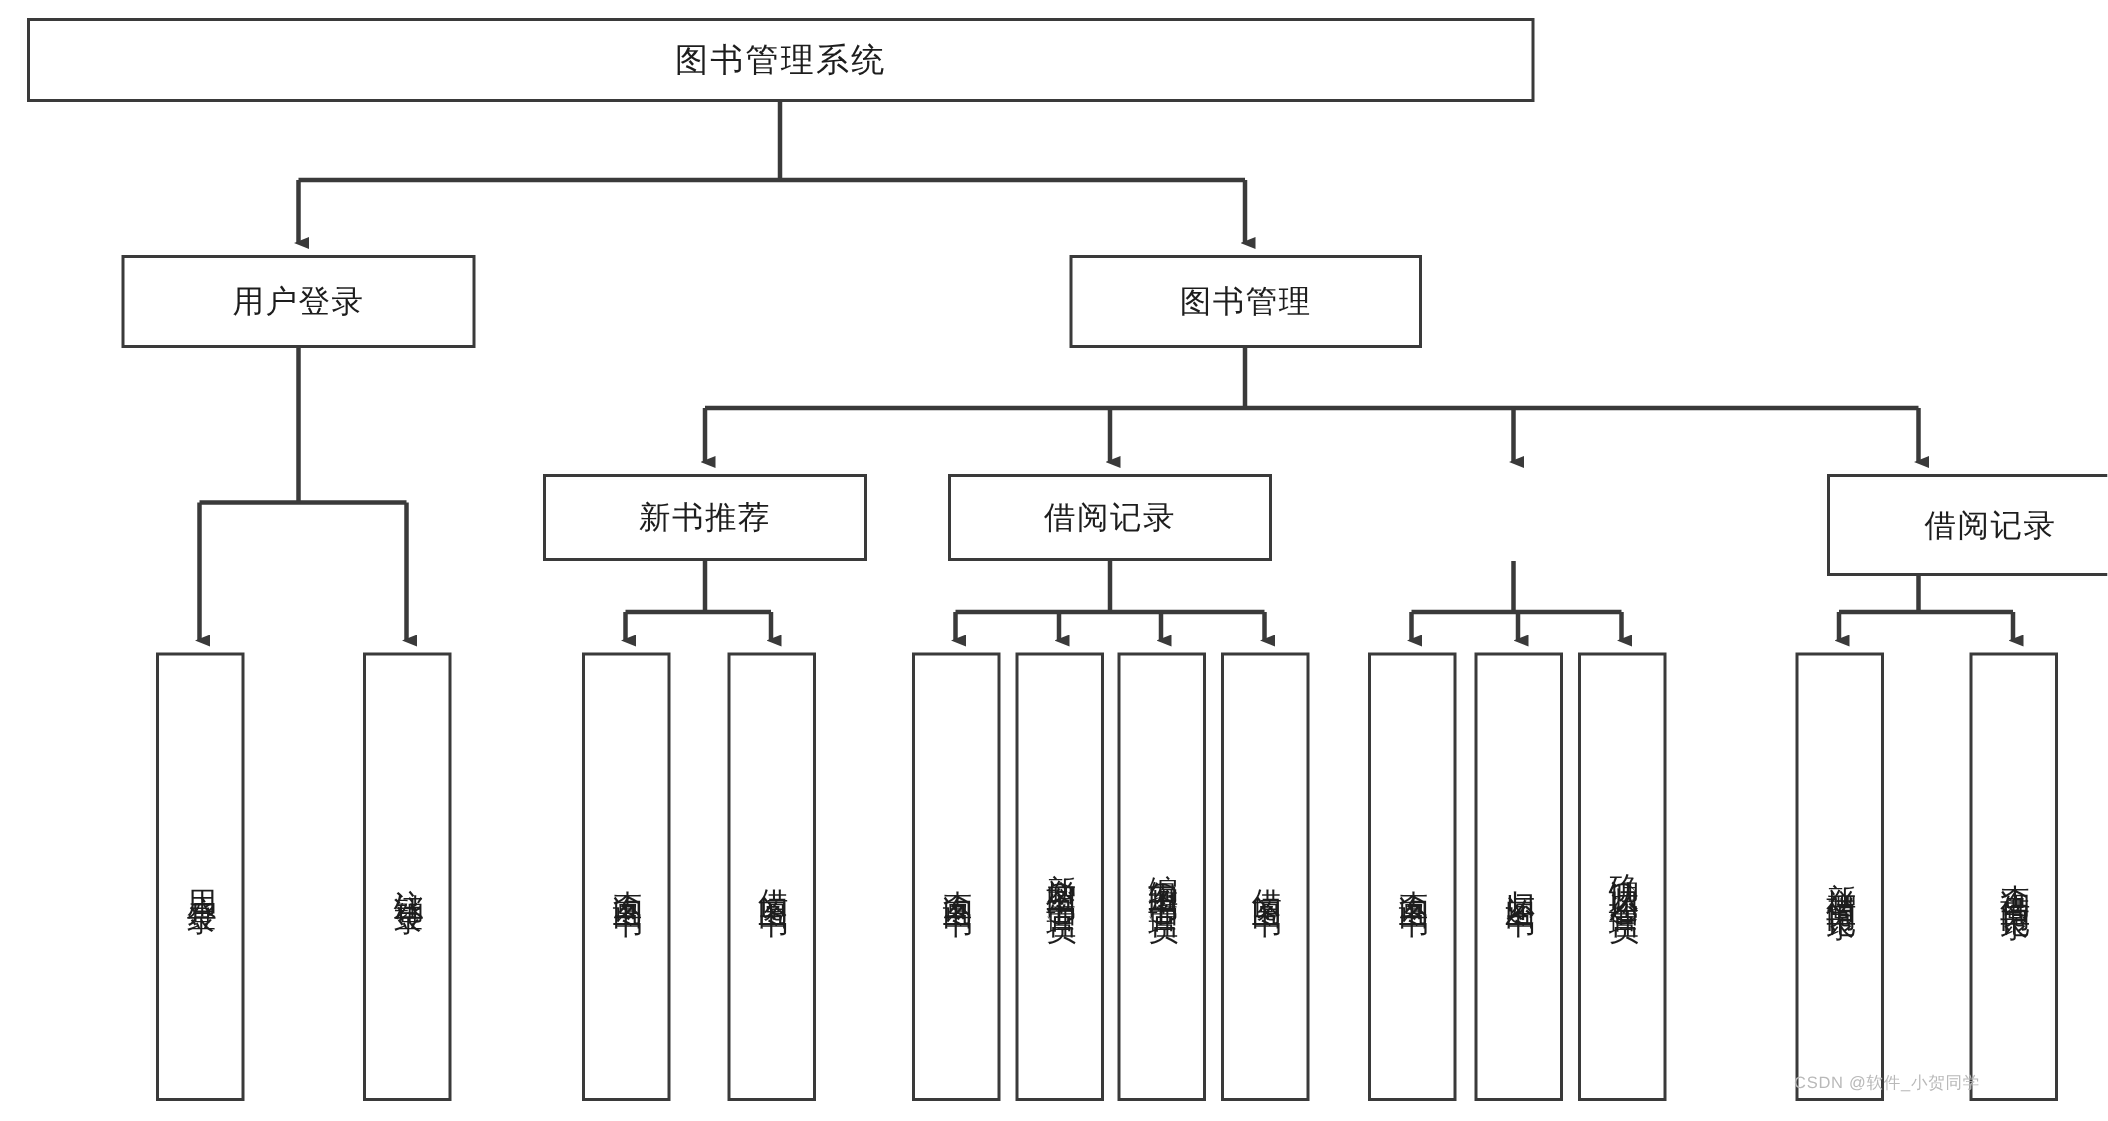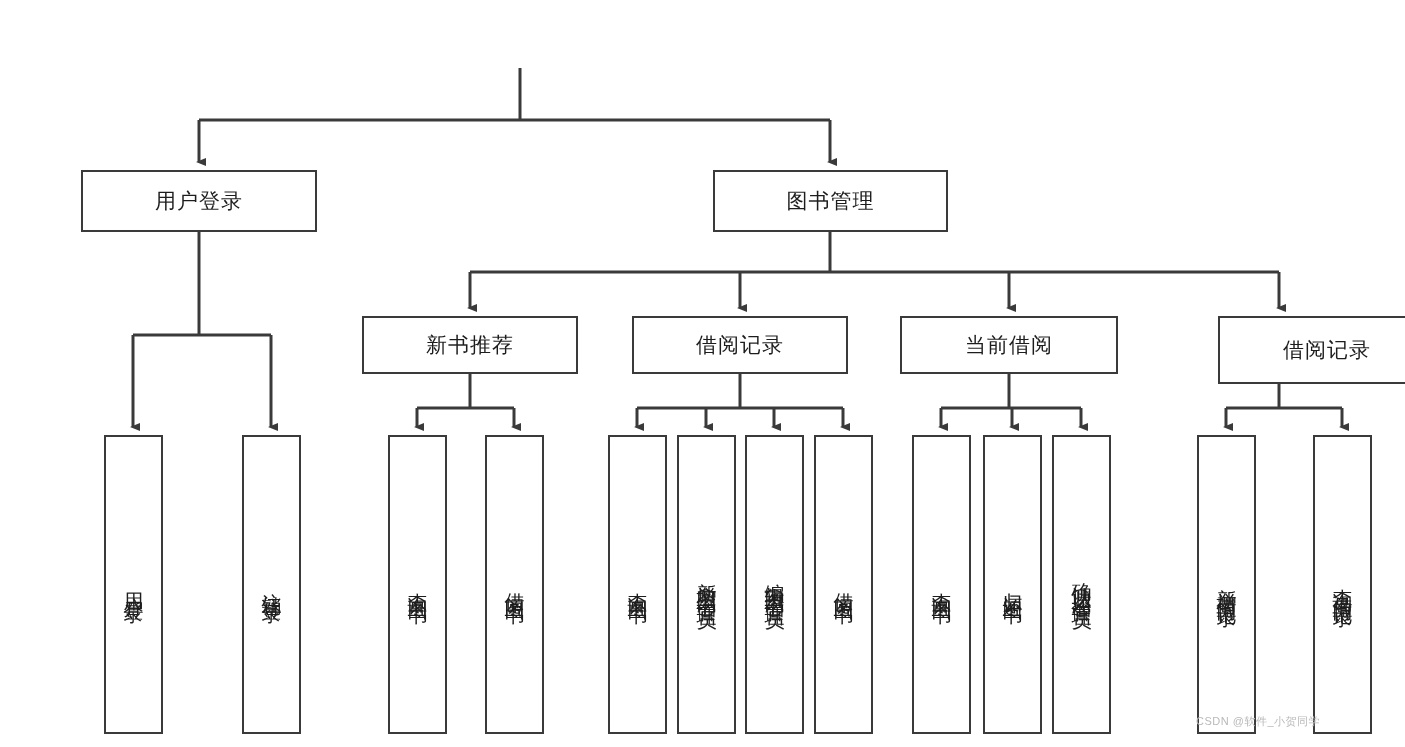--- a/index.html
+++ b/index.html
@@ -113,36 +113,36 @@
       <path d="M1012,408 L1012,427" marker-end="url(#arrow)"></path>
       <path d="M1081,408 L1081,427" marker-end="url(#arrow)"></path>
 
       <path d="M1279,374 L1279,408"></path>
       <path d="M1226,408 L1342,408"></path>
       <path d="M1226,408 L1226,427" marker-end="url(#arrow)"></path>
       <path d="M1342,408 L1342,427" marker-end="url(#arrow)"></path>
     </g>
   </svg>
 
+  <div class="node root" style="left:18px; top:12px; width:1005px; height:56px;">
+    <span>图书管理系统</span>
+  </div>
 
   <div class="node horiz" style="left:81px; top:170px; width:236px; height:62px;">
     <span>用户登录</span>
   </div>
   <div class="node horiz" style="left:713px; top:170px; width:235px; height:62px;">
     <span>图书管理</span>
   </div>
 
   <div class="node horiz" style="left:362px; top:316px; width:216px; height:58px;">
     <span>新书推荐</span>
   </div>
   <div class="node horiz" style="left:632px; top:316px; width:216px; height:58px;">
     <span>借阅记录</span>
-  </div>
-  <div class="node horiz" style="left:900px; top:316px; width:218px; height:58px;">
-    <span>当前借阅</span>
   </div>
   <div class="node horiz" style="left:1218px; top:316px; width:218px; height:68px;">
     <span>借阅记录</span>
   </div>
 
   <div class="node leaf" style="left:104px; top:435px; width:59px; height:299px;">
     <span class="vtext">用户登录</span>
   </div>
   <div class="node leaf" style="left:242px; top:435px; width:59px; height:299px;">
     <span class="vtext">注销登录</span>

